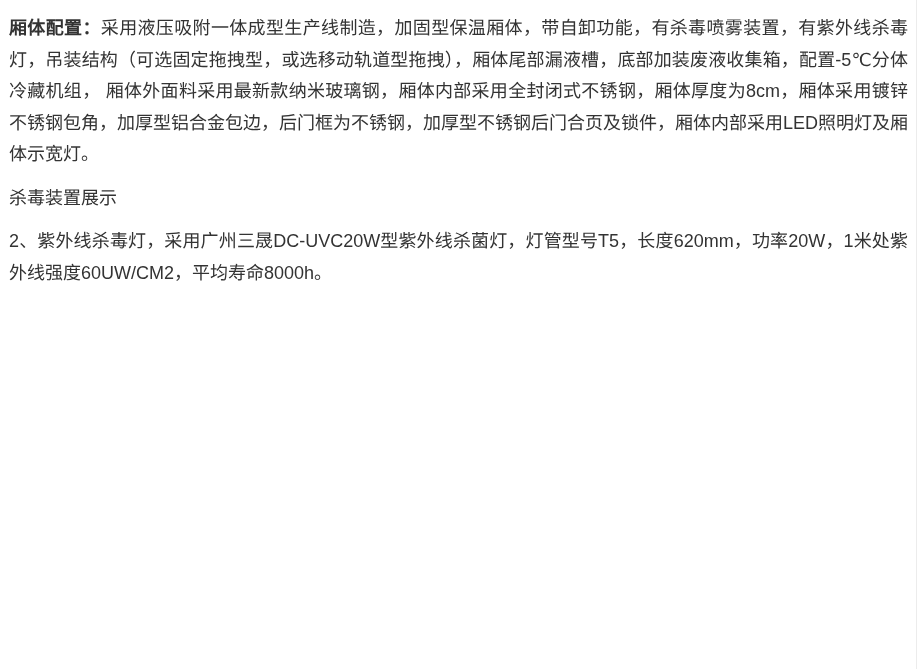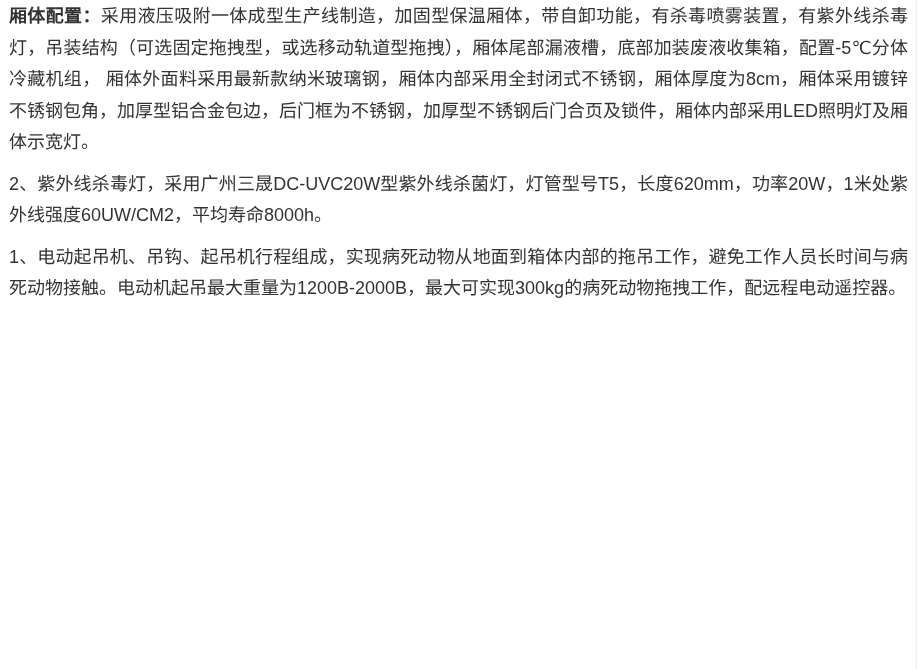--- a/index.html
+++ b/index.html
@@ -19,38 +19,36 @@
     width: 100%;
     padding: 1px 8px 0 9px;
     font-family: "Liberation Sans", "DejaVu Sans", sans-serif;
     font-size: 18px;
     line-height: 1.75;
     color: #333333;
     text-align: justify;
     text-justify: inter-ideograph;
   }
   .block {
-    margin: 0 0 10px 0;
+    margin: 12px 0 10px 0;
   }
   .line {
     margin: 0;
     padding: 0;
     word-break: break-all;
   }
   .run { font-weight: normal; }
   .run.bold { font-weight: bold; }
 </style>
 </head>
 <body style="background: rgb(255, 255, 255); border-right-color: rgb(236, 236, 236);">
 
 <div class="article" style="color: rgb(51, 51, 51);">
     <div class="block">
       <p class="line"><span class="run bold">厢体配置：</span><span class="run">采用液压吸附一体成型生产线制造，加固型保温厢体，带自卸功能，有杀毒喷雾装置，有紫外线杀毒灯，吊装结构（可选固定拖拽型，或选移动轨道型拖拽），厢体尾部漏液槽，底部加装废液收集箱，配置-5℃分体冷藏机组， 厢体外面料采用最新款纳米玻璃钢，厢体内部采用全封闭式不锈钢，厢体厚度为8cm，厢体采用镀锌不锈钢包角，加厚型铝合金包边，后门框为不锈钢，加厚型不锈钢后门合页及锁件，厢体内部采用LED照明灯及厢体示宽灯。</span></p>
     </div>
     <div class="block">
+      <p class="line"><span class="run">杀毒装置展示</span></p>
     </div>
     <div class="block">
       <p class="line"><span class="run">2、紫外线杀毒灯，采用广州三晟DC-UVC20W型紫外线杀菌灯，灯管型号T5，长度620mm，功率20W，1米处紫外线强度60UW/CM2，平均寿命8000h。</span></p>
     </div>
-    <div class="block">
-      <p class="line"><span class="run">1、电动起吊机、吊钩、起吊机行程组成，实现病死动物从地面到箱体内部的拖吊工作，避免工作人员长时间与病死动物接触。电动机起吊最大重量为1200B-2000B，最大可实现300kg的病死动物拖拽工作，配远程电动遥控器。</span></p>
-    </div>
   </div>
 
 </body></html>

